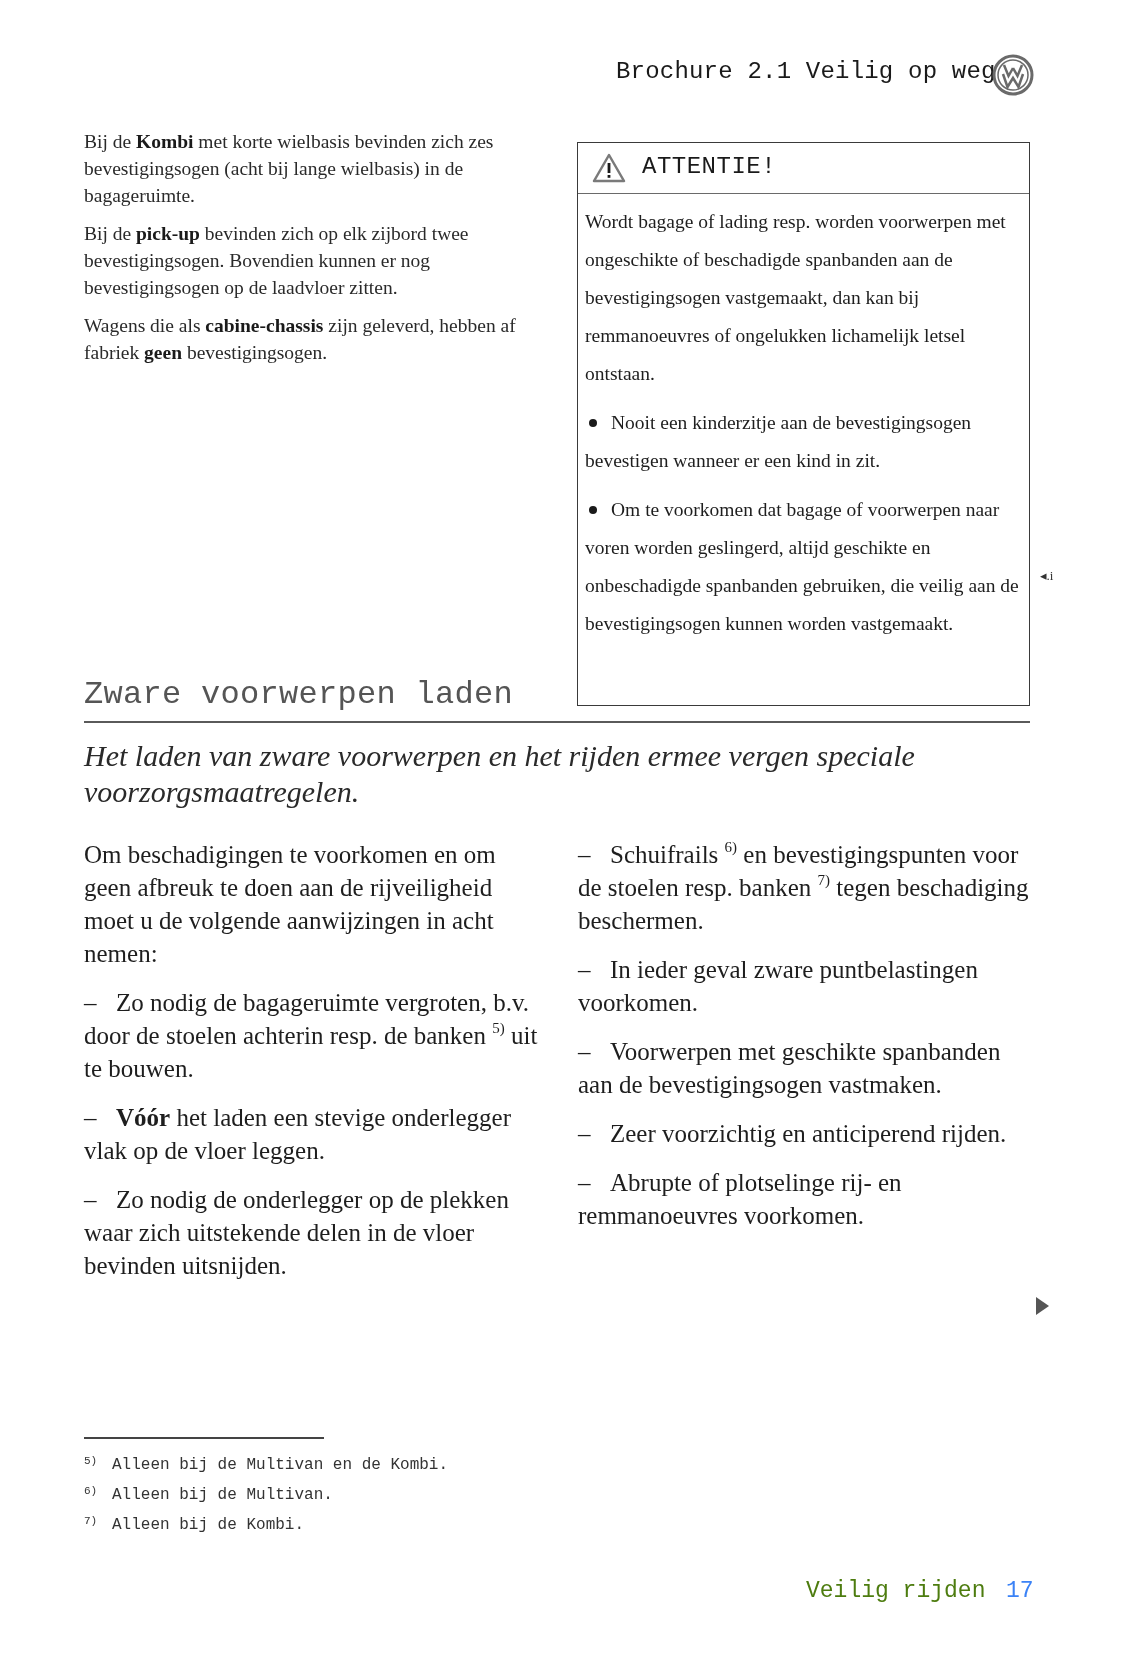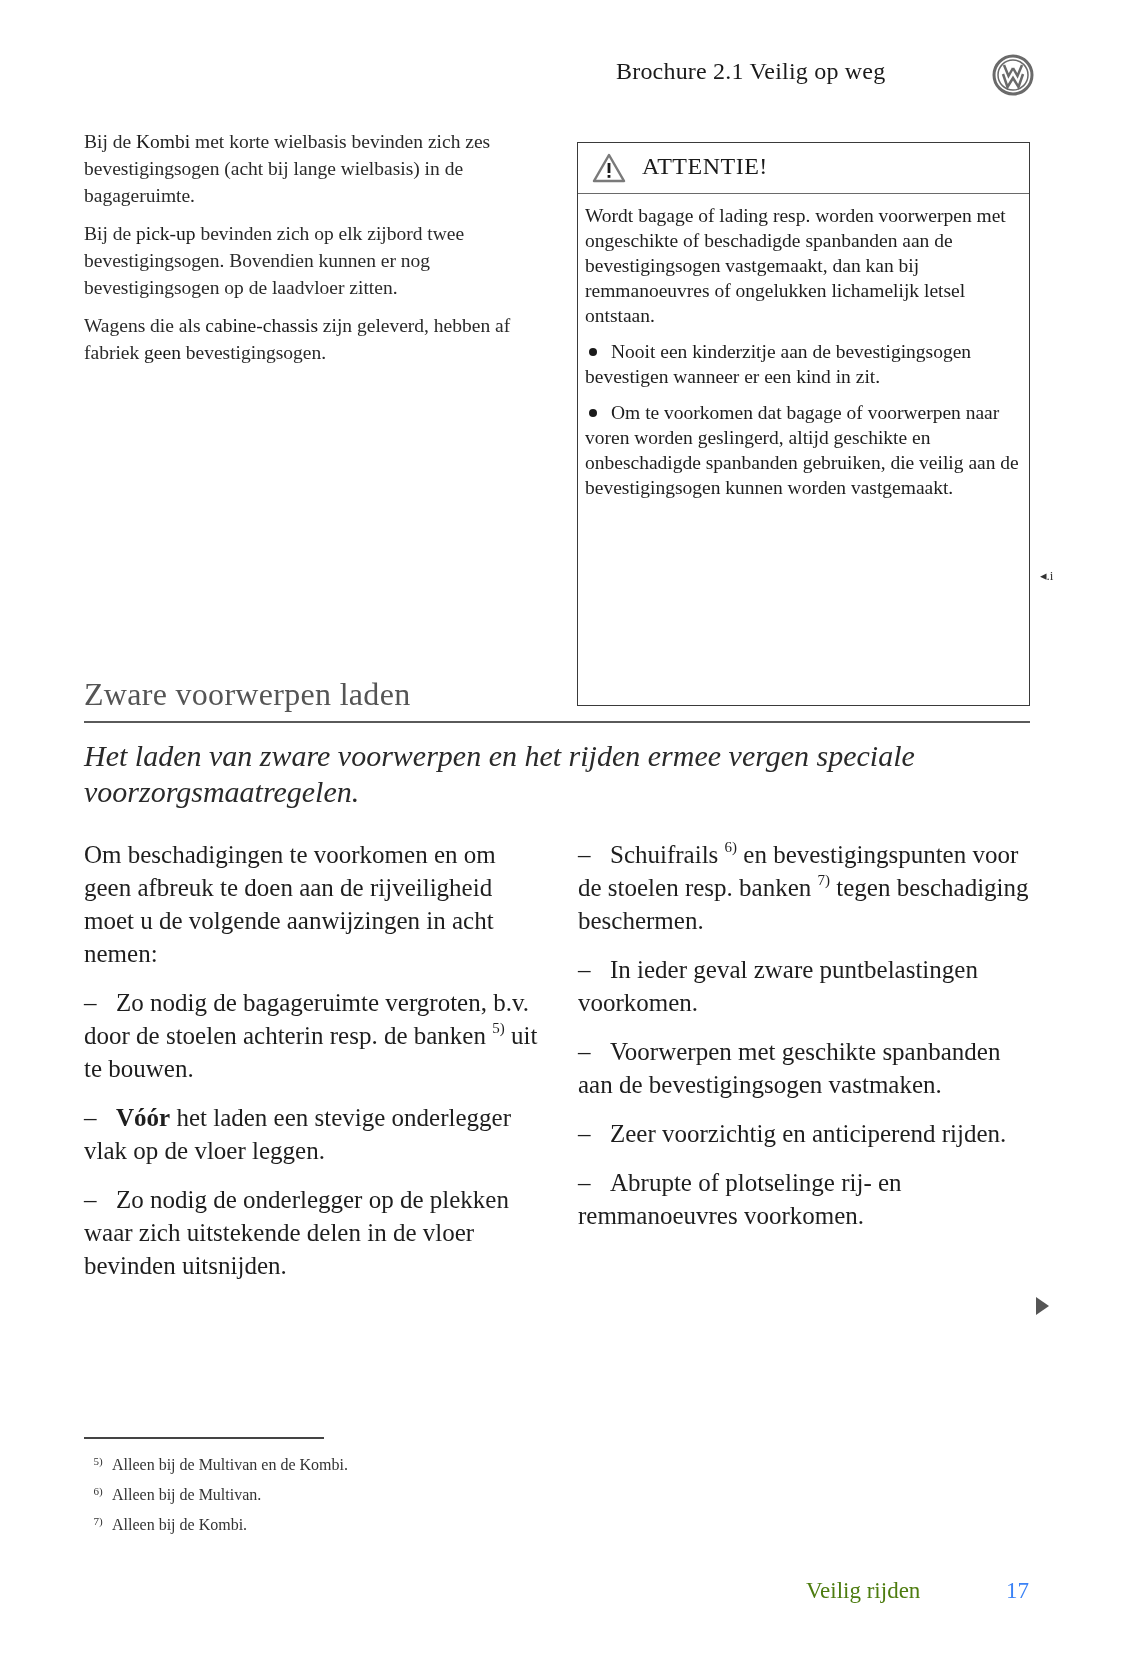--- a/index.html
+++ b/index.html
@@ -1,35 +1,35 @@
 <!DOCTYPE html>
 <html><head>
   <meta charset="utf-8">
   <style>
     html, body { margin: 0; padding: 0; background: #ffffff; }
     body { width: 1142px; height: 1654px; position: relative; overflow: hidden; color: #1e1e1e; }
     .abs { position: absolute; }
-    .sans { font-family: Liberation Serif, serif; text-align: center; }
+    .sans { font-family: Liberation Mono, monospace; }
     .serif { font-family: "Liberation Serif", "DejaVu Serif", serif; }
 
     
     #header-title { left: 616px; top: 58px; font-size: 24px; letter-spacing: 0.2px; color: #1a1a1a; white-space: nowrap; }
     #vw-logo { left: 992px; top: 54px; width: 42px; height: 42px; }
 
     
     #intro { left: 84px; top: 128px; width: 455px; font-size: 19.5px; line-height: 27px; color: #2a2a2a; }
     #intro p { margin: 0 0 11px 0; }
-    #intro b { font-weight: normal; color: #1a1a1a; }
+    #intro b { font-weight: bold; color: #1a1a1a; }
 
     
     #warning-box { left: 577px; top: 142px; width: 453px; height: 564px; border: 1.5px solid #3a3a3a; box-sizing: border-box; }
     #warning-header { position: absolute; left: 0; top: 0; right: 0; height: 50px; border-bottom: 1.5px solid #6a6a6a; }
     #warning-icon { position: absolute; left: 14px; top: 9px; width: 34px; height: 32px; }
     #warning-title { position: absolute; left: 64px; top: 10px; font-size: 24px; letter-spacing: 0.5px; color: #1a1a1a; }
-    #warning-body { position: absolute; left: 7px; top: 60px; width: 440px; font-size: 19.5px; line-height: 25px; color: #1e1e1e; }
+    #warning-body { position: absolute; left: 7px; top: 60px; width: 440px; font-size: 19.5px; line-height: 38px; color: #1e1e1e; }
     #warning-body p { margin: 0 0 11px 0; }
     .bullet { display: inline-block; width: 8px; height: 8px; background: #1a1a1a; border-radius: 50%; margin: 0 14px 4px 4px; vertical-align: middle; }
     #return-mark { left: 1040px; top: 568px; font-size: 13px; color: #333; }
 
     
     #section-title { left: 84px; top: 676px; font-size: 32px; color: #555555; letter-spacing: 0.3px; white-space: nowrap; }
     #section-rule { left: 84px; top: 721px; width: 946px; height: 2px; background: #5a5a5a; }
     #section-lead { left: 84px; top: 738px; width: 950px; font-size: 30px; line-height: 36px; font-style: italic; color: #2a2a2a; }
 
     

